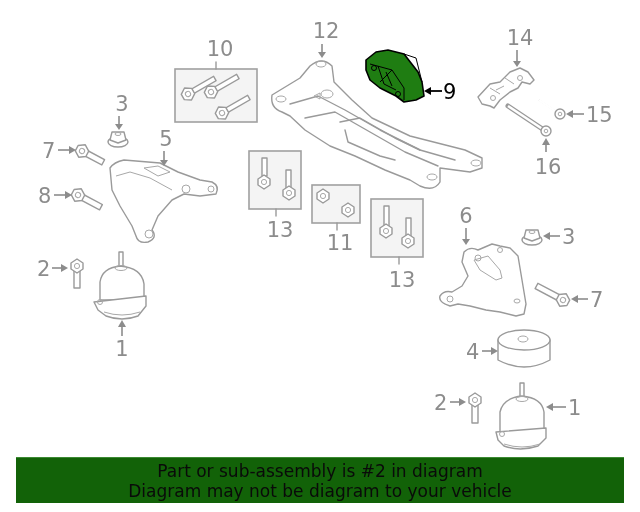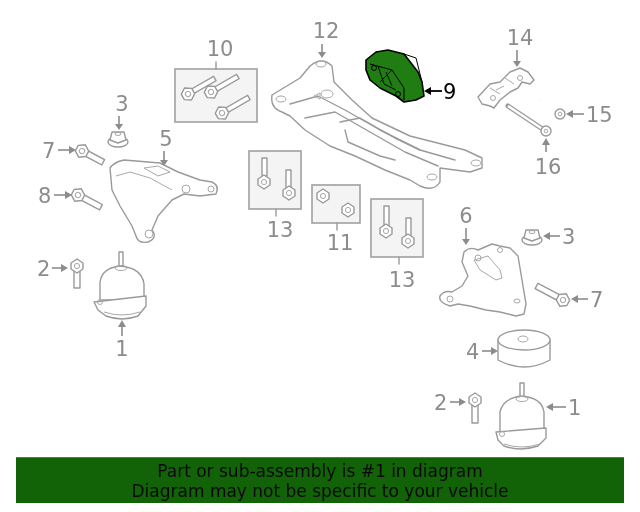--- a/index.html
+++ b/index.html
@@ -291,15 +291,15 @@
     <path class="ln-thin" d="M504,444 Q522,450 540,444"></path>
   </g>
   <g>
     <line class="arrow" x1="552" y1="407" x2="566" y2="407"></line>
     <polygon class="arrowhead" points="546,407 553,403 553,411"></polygon>
     <text class="lbl" x="568" y="415">1</text>
   </g>
 </svg>
 
 <div id="banner">
-  <span>Part or sub-assembly is #1 in diagram</span>
-  <span>Diagram may not be specific to your vehicle</span>
+  <span>Part or sub-assembly is #2 in diagram</span>
+  <span>Diagram may not be diagram to your vehicle</span>
 </div>
 
 </body></html>

